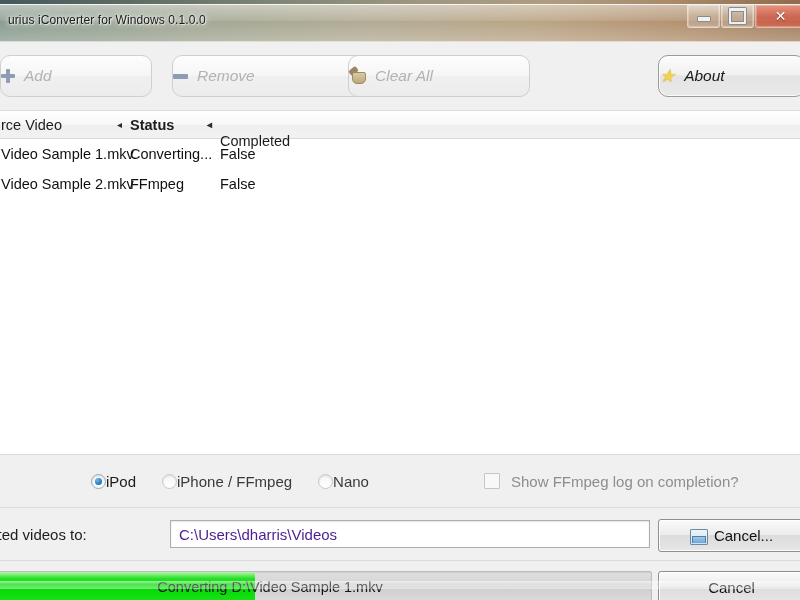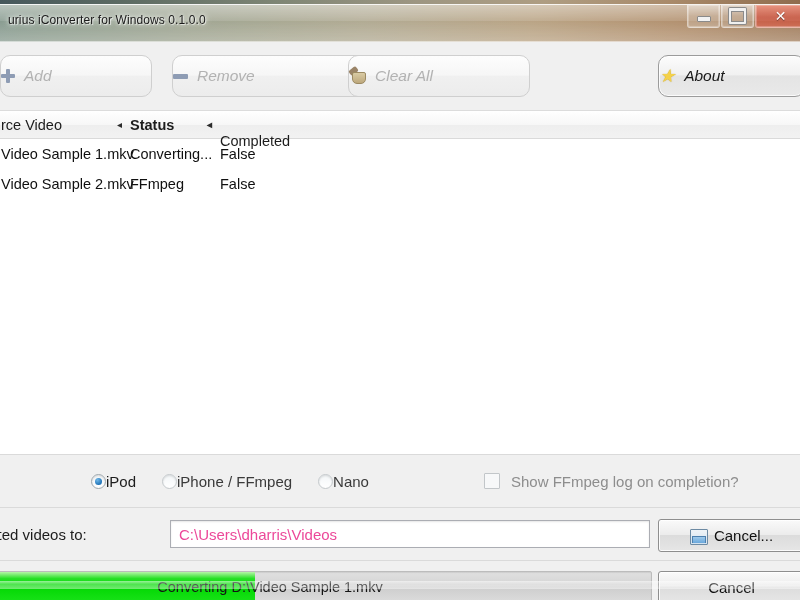--- a/index.html
+++ b/index.html
@@ -393,21 +393,21 @@
     width: 480px;
     height: 28px;
     background: #ffffff;
     border: 1px solid #abadb3;
     box-shadow: inset 0 1px 2px rgba(0,0,0,0.10);
     display: flex;
     align-items: center;
     padding: 0 8px;
     box-sizing: border-box;
     font-size: 15px;
-    color: #ec4899;
+    color: #4c1d95;
     white-space: nowrap;
     overflow: hidden;
   }
   .browse-btn {
     position: absolute;
     left: 778px;
     top: 11px;
     width: 145px;
     height: 31px;
     border: 1px solid #8e8e8e;

